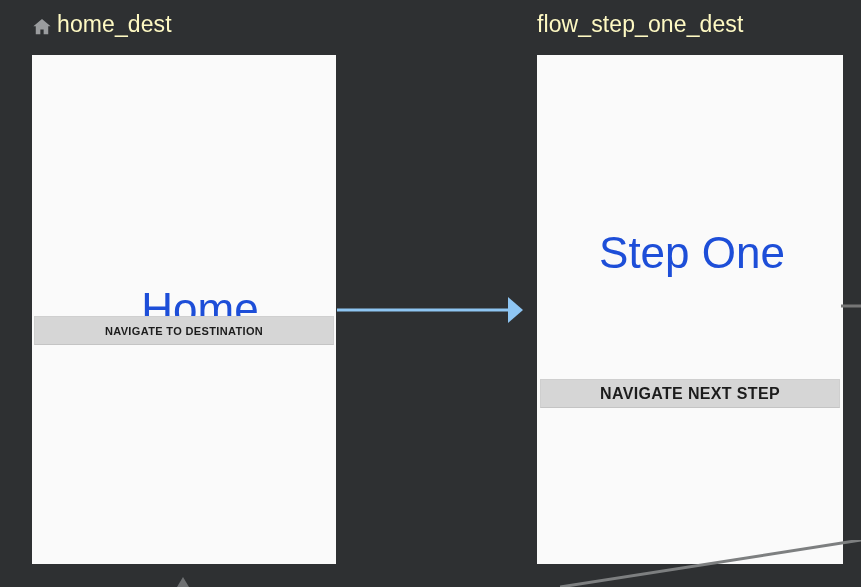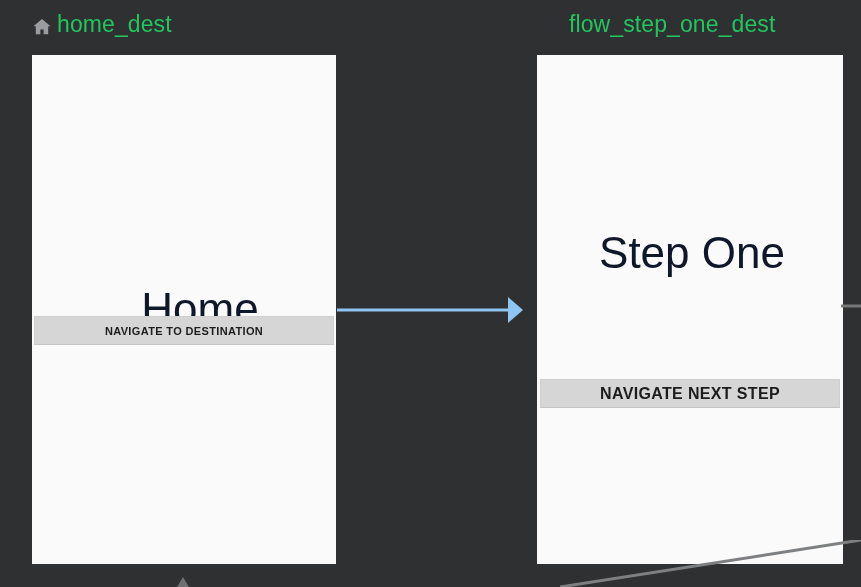--- a/index.html
+++ b/index.html
@@ -16,21 +16,21 @@
     font-family: "Liberation Sans", sans-serif;
     -webkit-font-smoothing: antialiased;
   }
 
   
   .dest-label {
     position: absolute;
     display: flex;
     align-items: center;
     gap: 4px;
-    color: #22c55e;
+    color: #fef9c3;
     font-size: 23px;
     font-weight: 400;
     line-height: 1;
     white-space: nowrap;
     letter-spacing: 0.1px;
   }
   .home-icon {
     display: inline-block;
     width: 22px;
     height: 22px;
@@ -43,21 +43,21 @@
   .dest-card {
     position: absolute;
     background: #fafafa;
     overflow: hidden;
   }
   .screen-title {
     position: absolute;
     left: 4px;
     right: 0;
     text-align: center;
-    color: #0f172a;
+    color: #1d4ed8;
     font-weight: 400;
     line-height: 1;
     white-space: nowrap;
   }
   .mat-button {
     position: absolute;
     background: #d6d6d6;
     border: 1px solid #cfcfcf;
     border-bottom-color: #c4c4c4;
     box-sizing: border-box;
@@ -97,21 +97,21 @@
   </div>
 
   <div class="dest-card" style="left:32px; top:55px; width:304px; height:509px;">
 
     <div class="screen-title" style="top:232px; font-size:44px;padding-left:28px;">Home</div>
 
     <div class="mat-button" style="left:2px; top:261px; width:300px; height:29px; font-size:11px;">NAVIGATE TO DESTINATION</div>
 
   </div>
 
-  <div class="dest-label" style="left:537px; top:13px;margin-left:32px;">
+  <div class="dest-label" style="left:537px; top:13px;">
     <span>flow_step_one_dest</span>
   </div>
 
   <div class="dest-card" style="left:537px; top:55px; width:306px; height:509px;">
 
     <div class="screen-title" style="top:176px; font-size:44px;">Step One</div>
 
     <div class="mat-button" style="left:3px; top:324px; width:300px; height:29px; font-size:16px;">NAVIGATE NEXT STEP</div>
   </div>
 

